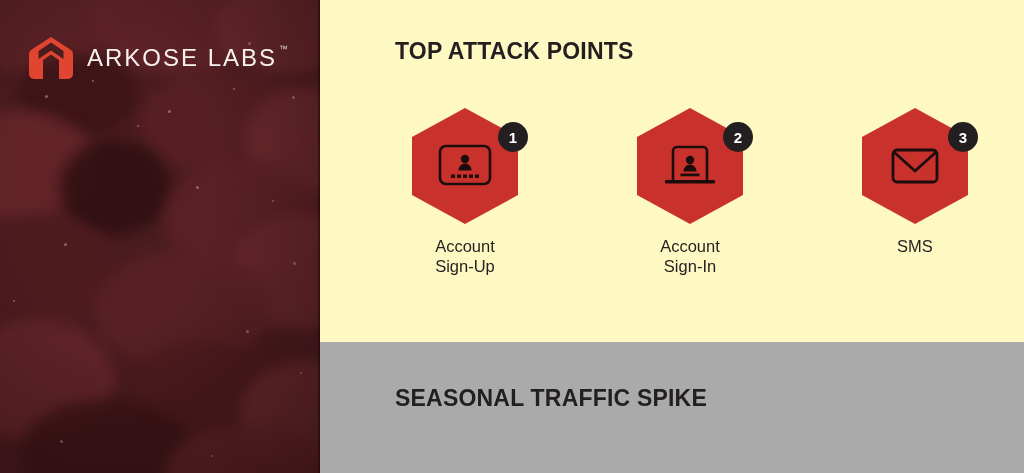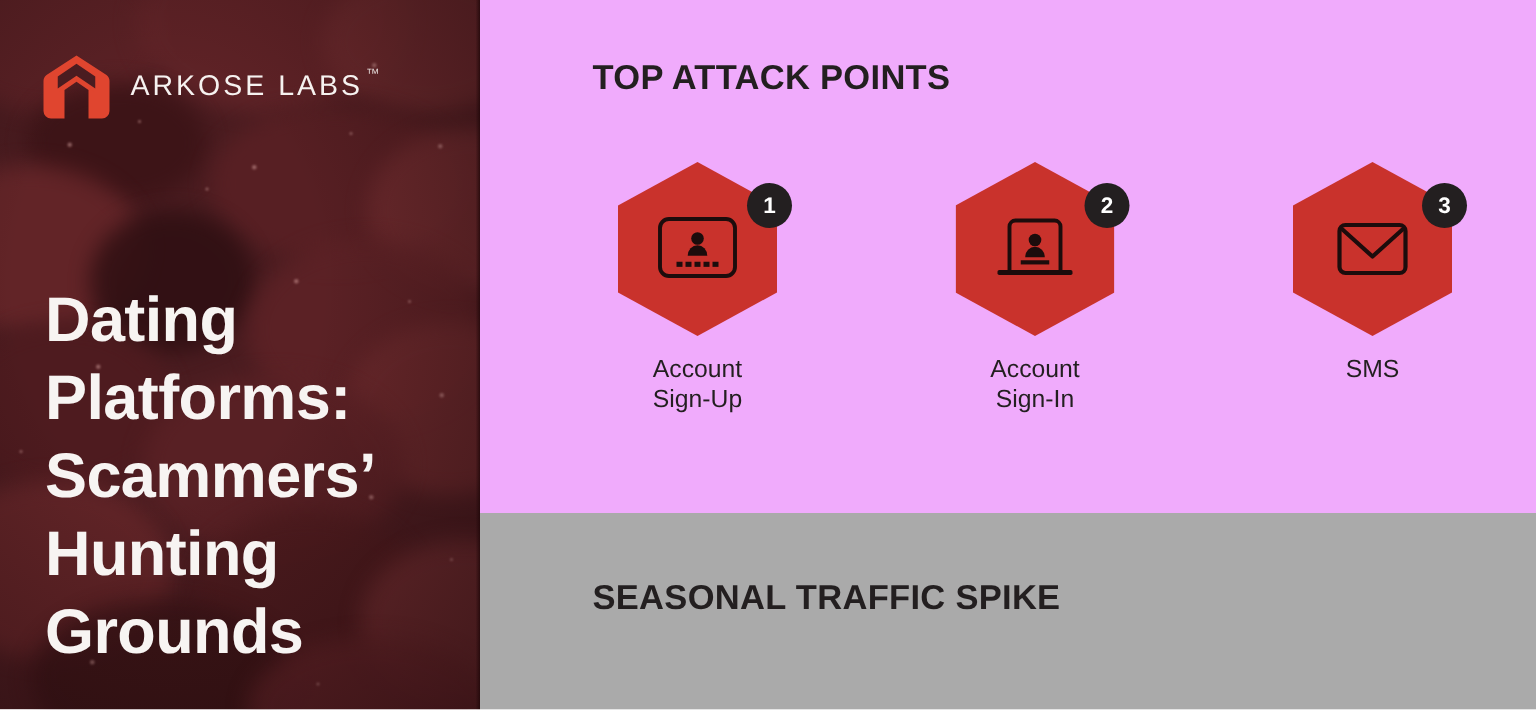--- a/index.html
+++ b/index.html
@@ -64,21 +64,21 @@
     height: 44px;
   }
   #logo-mark { width: 46px; height: 44px; display:block; }
   #logo-text-wrap {
     margin-left: 13px;
     display: flex;
     align-items: flex-start;
     color: #f6f2f0;
   }
   #logo-text {
-    font-size: 19px;
+    font-size: 24px;
     font-weight: 500;
     letter-spacing: 2.0px;
     line-height: 30px;
     white-space: nowrap;
     font-family: "Liberation Sans", sans-serif;
   }
   #logo-tm {
     font-size: 9px;
     line-height: 11px;
     margin-left: 2px;
@@ -98,21 +98,21 @@
     font-weight: bold;
     letter-spacing: -0.4px;
     font-family: "Liberation Sans", sans-serif;
   }
 
   
   #top-section {
     position: absolute;
     left: 320px; top: 0;
     width: 704px; height: 342px;
-    background: #f0abfc;
+    background: #fef9c3;
   }
   #top-heading {
     position: absolute;
     left: 75px; top: 38px;
     font-size: 23px;
     font-weight: bold;
     letter-spacing: .2px;
     color: #231f20;
     white-space: nowrap;
   }
@@ -258,21 +258,20 @@
         <path d="M23 1 L43 14 A5 5 0 0 1 45 18 L45 38 A5 5 0 0 1 40 43 L31 43 L31 24 L23 18.5 L15 24 L15 43 L6 43 A5 5 0 0 1 1 38 L1 18 A5 5 0 0 1 3 14 Z" fill="#e0452f"></path>
         <path d="M23 8.5 L34.5 16.5 L34.5 25 L23 17 L11.5 25 L11.5 16.5 Z" fill="#e0452f"></path>
         <path d="M23 6.5 L35.5 15 L35.5 23 L23 14.5 L10.5 23 L10.5 15 Z" fill="#4a1c20"></path>
       </svg>
       <div id="logo-text-wrap">
         <span id="logo-text">ARKOSE LABS</span>
         <span id="logo-tm">™</span>
       </div>
     </div>
 
-    <div id="panel-title">Dating Platforms: Scammers’ Hunting Grounds</div>
   </div>
 
   <div id="top-section">
 
     <div id="top-heading">TOP ATTACK POINTS</div>
 
     <div id="attack-points">
 
       <div class="attack-item">
         <div class="hex-wrap">

